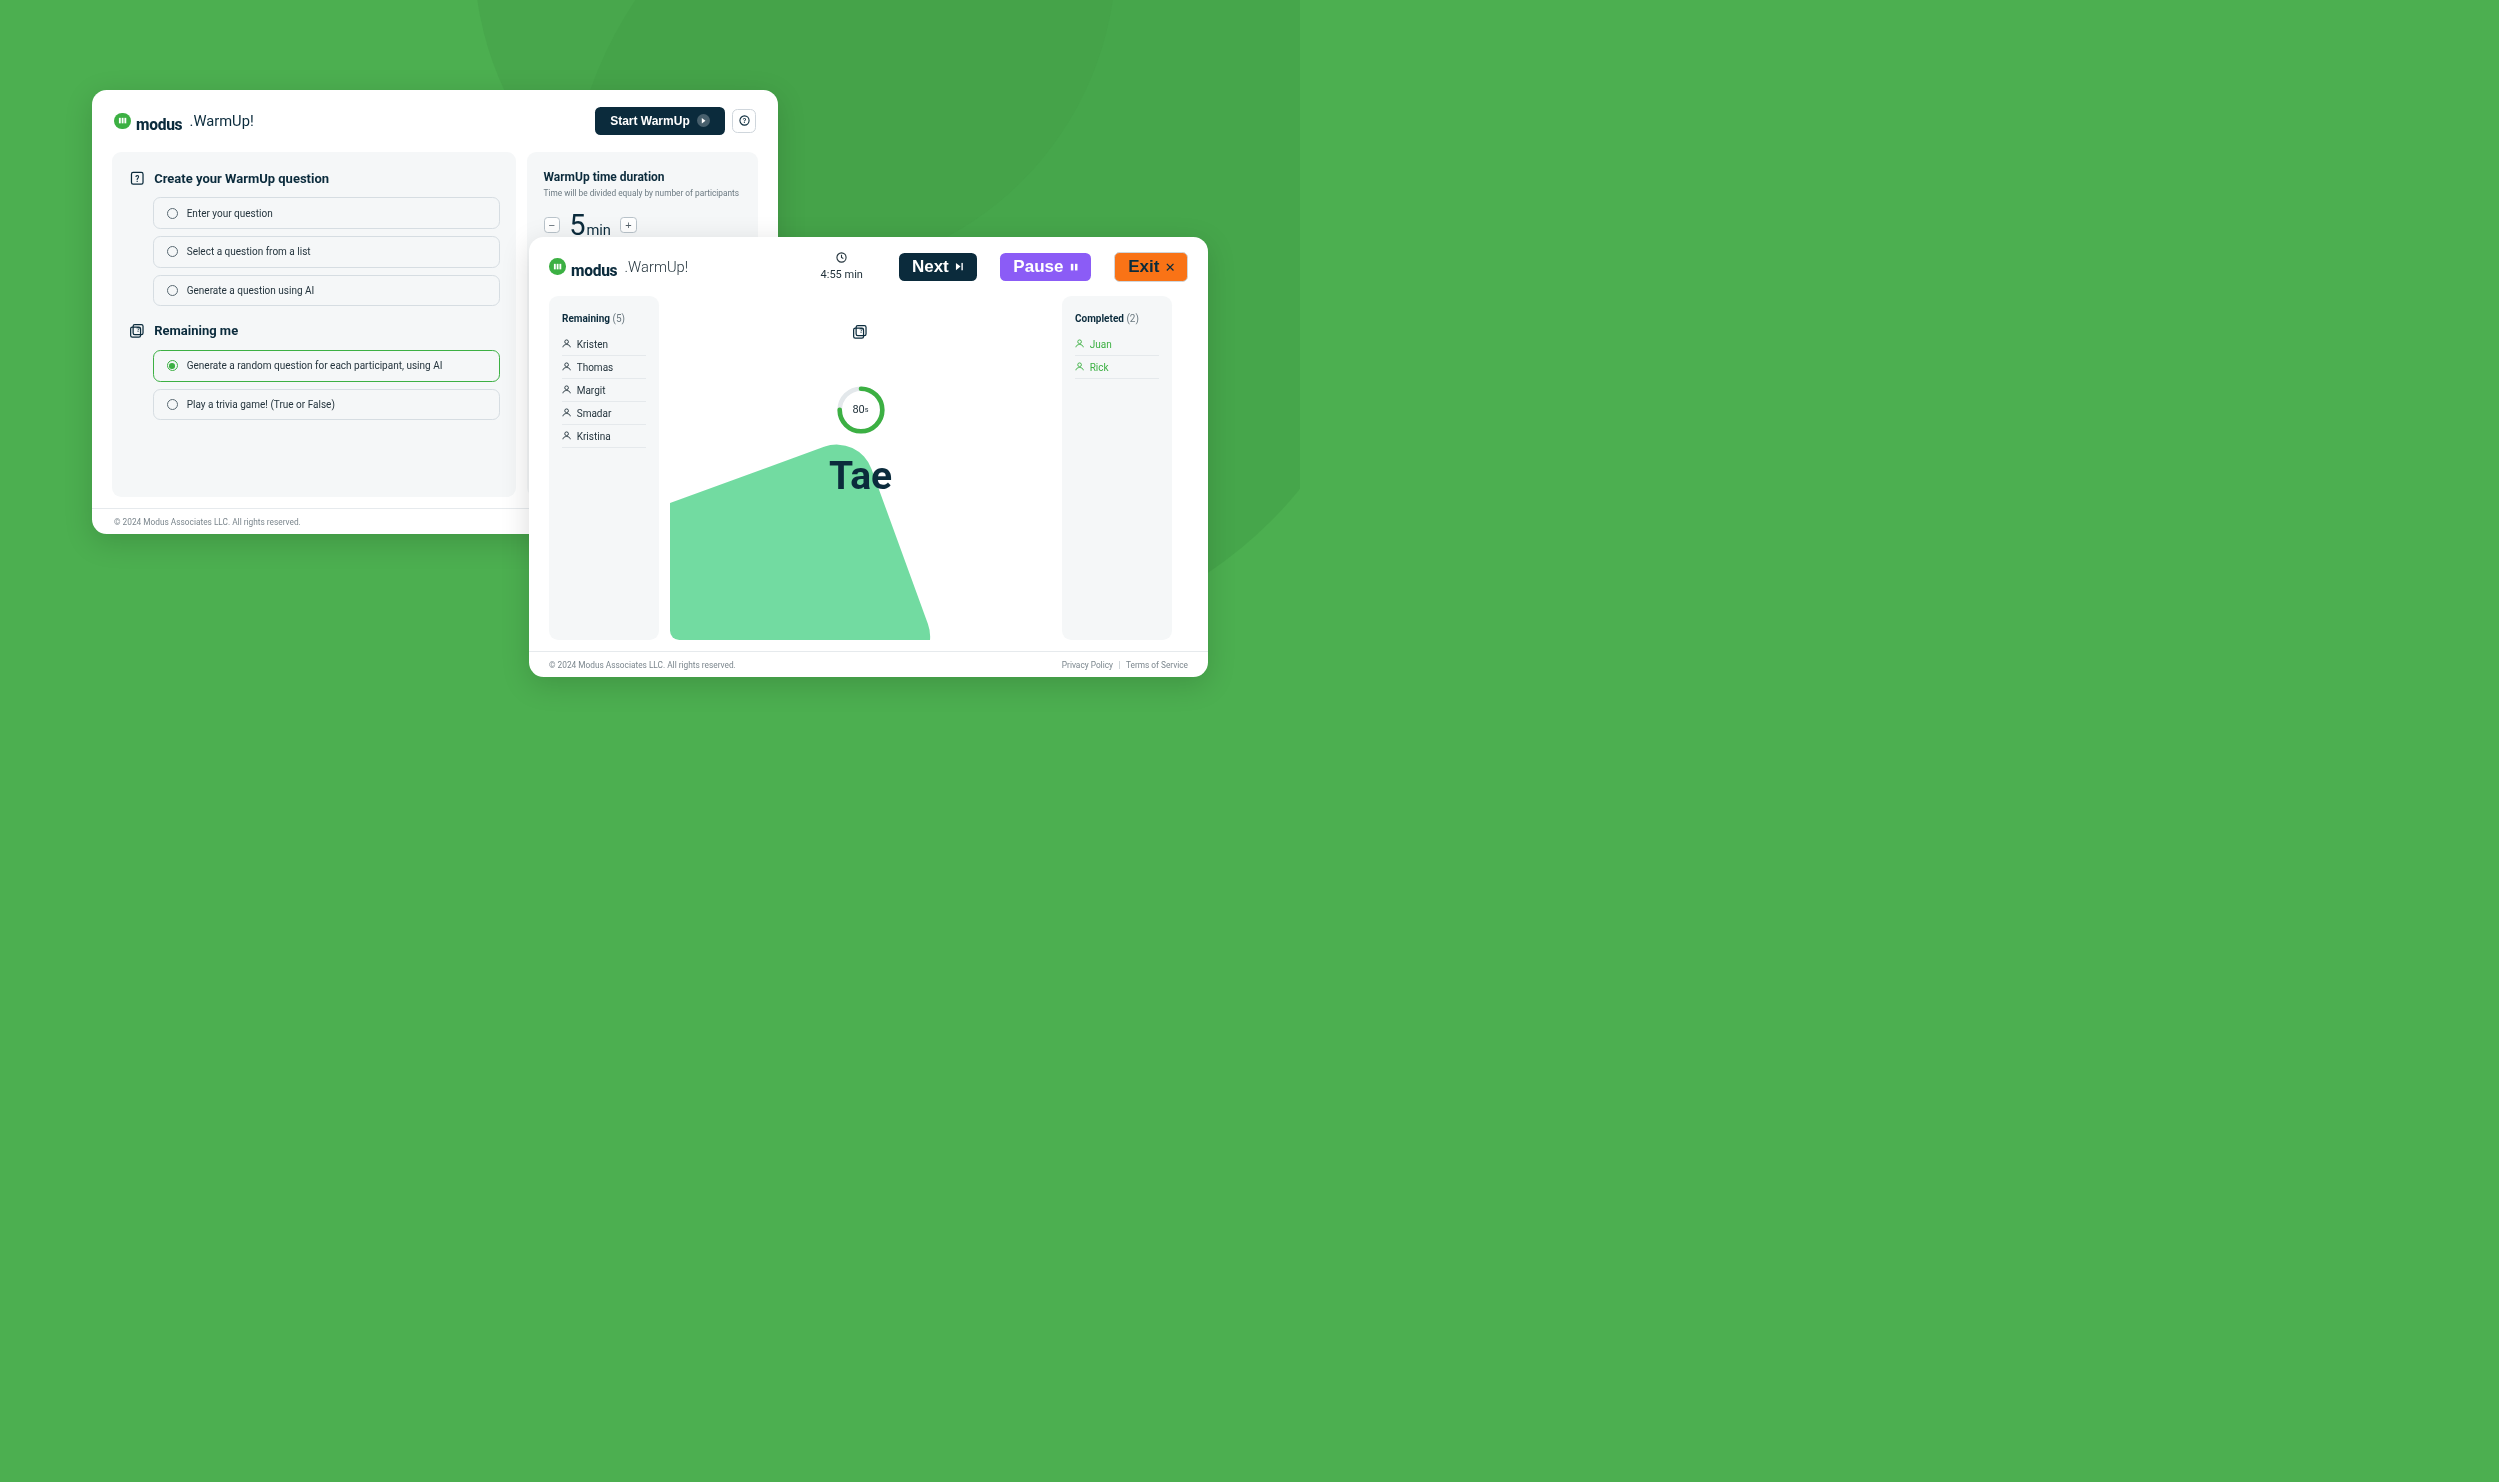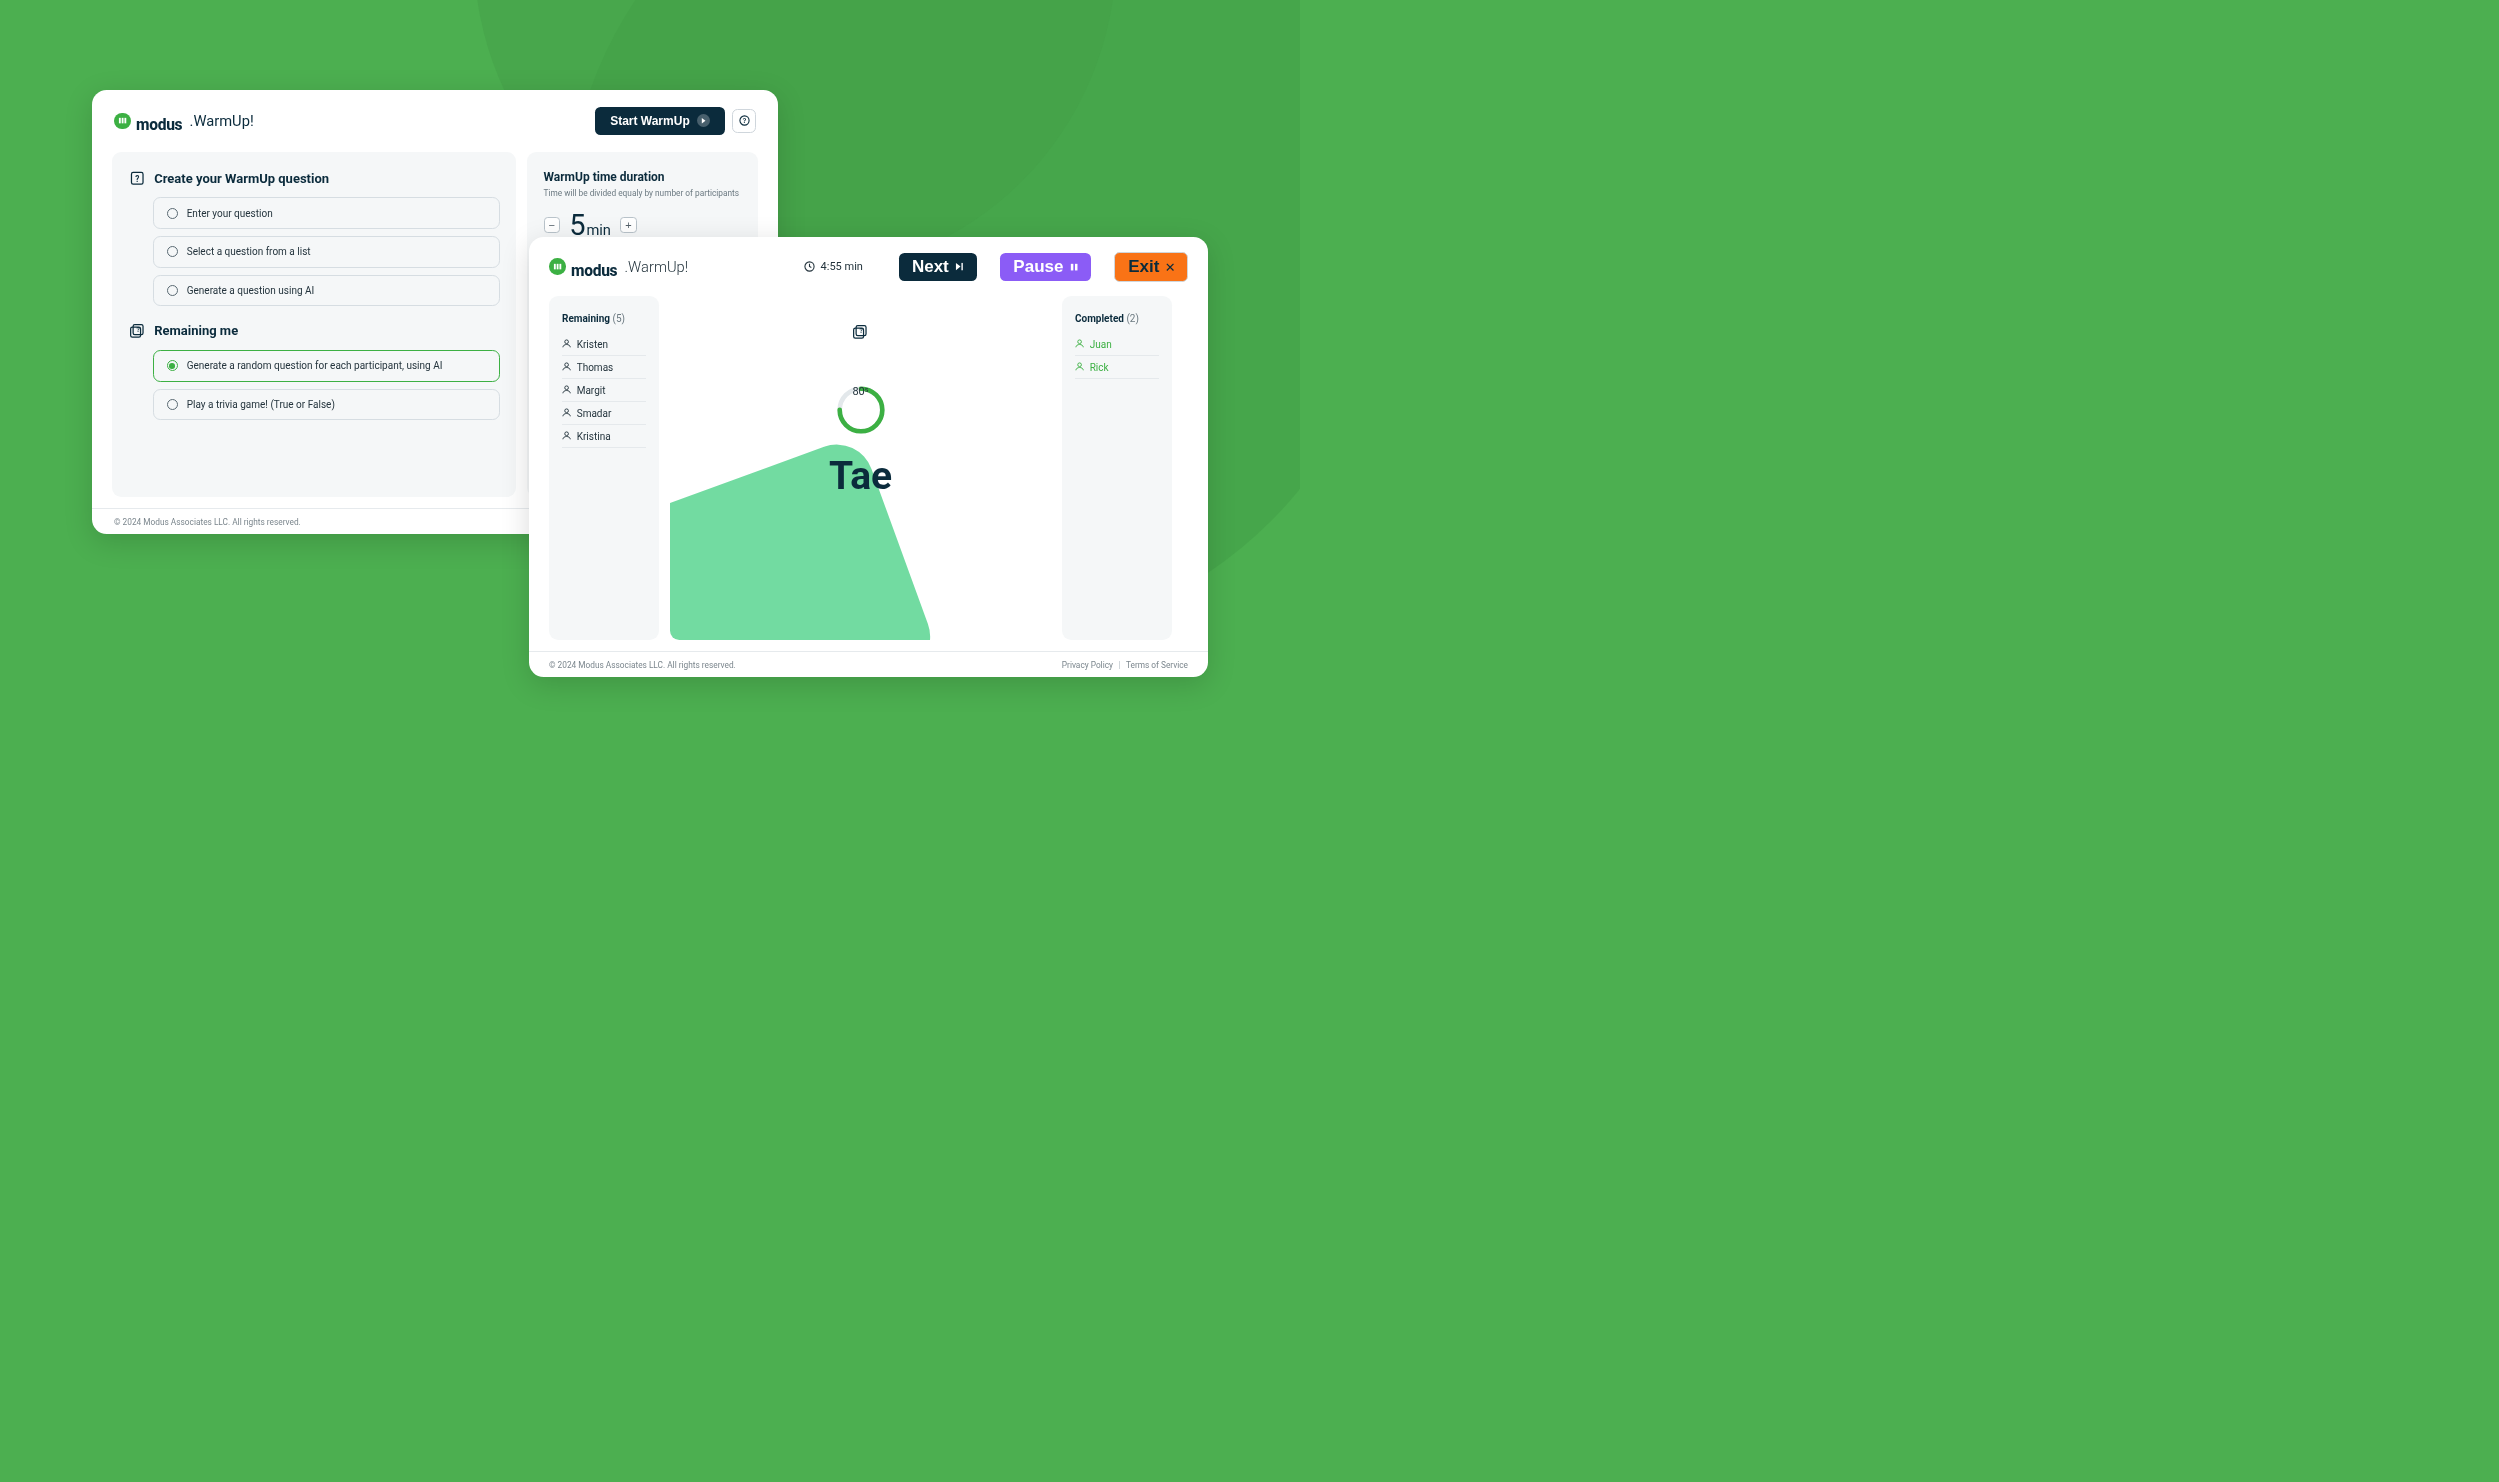--- a/index.html
+++ b/index.html
@@ -194,21 +194,21 @@
     font-size: 8.3px;
     color: #7b868d;
     display:flex;
     align-items:center;
   }
 
   
   .card-b .header { padding: 14.7px 20px; }
   .card-b .logo-text { color:#0b2b3c; }
   .card-b .logo-sub { color:#24343d; font-weight:300; }
-  .time-remaining { display:flex; align-items:center; gap:5.5px; font-size:11px; color:#24343d; margin-right:13px; }
+  .time-remaining { display:flex; align-items:center; gap:5.5px; font-size:11px; color:#24343d; margin-right:13px;flex-direction:column; }
   .btn-b {
     border:none; border-radius:5.5px; padding:4px 13px; font-size:17px; font-weight:700;
     display:flex;align-items:center;gap:6.4px; cursor:pointer; margin-left:23px;
   }
   .btn-next  { background:#0b2b3c; color:#fff; }
   .btn-pause { background:#8b5cf6; color:#fff; }
   .btn-exit  { background:#f97316; color:#0b2b3c; border:0.9px solid #cfd6dc; }
 
   .body-b {
     flex:1;
@@ -232,21 +232,21 @@
     display:flex;align-items:center;gap:5.5px; font-size:10px; color:#24343d;
     padding:5.5px 0; border-bottom:0.9px solid #e5e9ec;
   }
   .person-row.done { color:#3cb043; }
   .person-row svg { width:9.2px;height:9.2px; }
 
   .question-icon { color:#0b2b3c; margin-bottom:9.2px; }
   .question-text { font-size:24px; font-weight:300; color:#0b2b3c; text-align:center; line-height:1.35; max-width:385px; }
   .timer-wrap { margin-top:35px; position:relative; width:50px;height:50px; }
   .timer-wrap svg { transform:rotate(-90deg); }
-  .timer-label { position:absolute; inset:0; display:flex;justify-content:center; font-size:11px; color:#24343d; }
+  .timer-label { position:absolute; inset:0; display:flex;align-items:center;justify-content:center; font-size:11px; color:#24343d; }
   .current-name { font-size:39px; font-weight:700; color:#0b2b3c; margin-top:18.4px; }
 
   .green-swoosh {
     position:absolute;
     left:-37px;
     bottom:-73px;
     width:275px;
     height:239px;
     background:#4fd28a;
     transform:rotate(-20deg);

